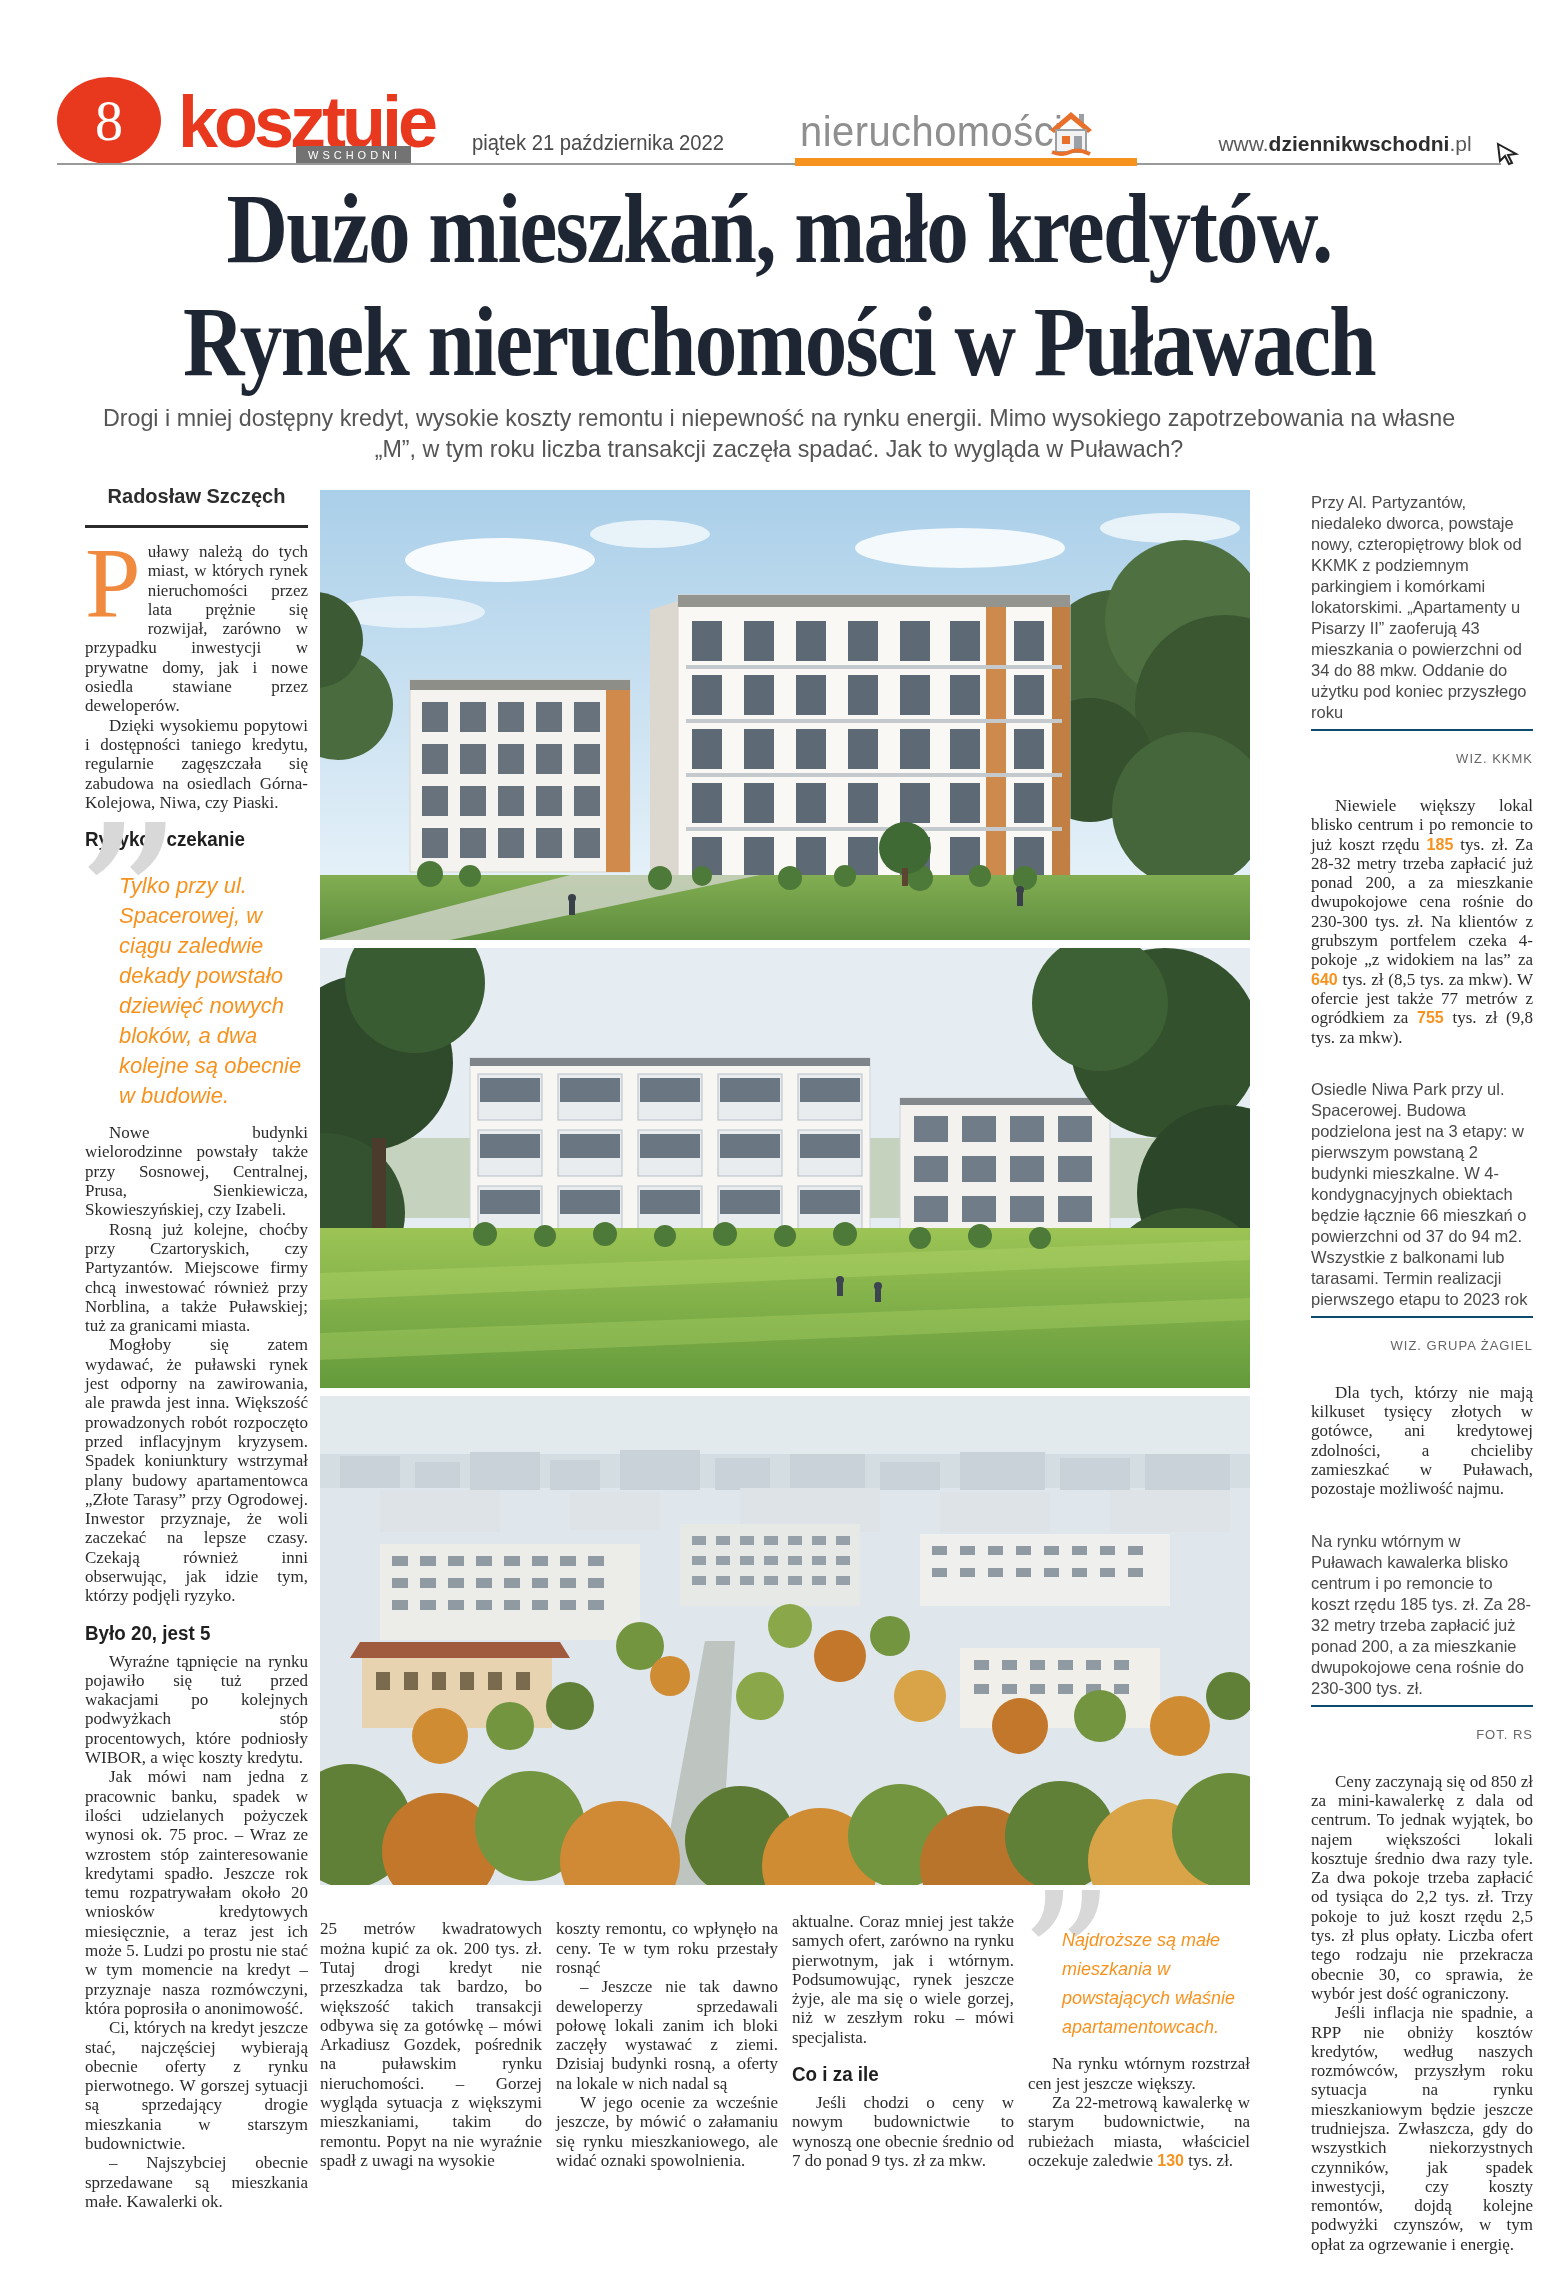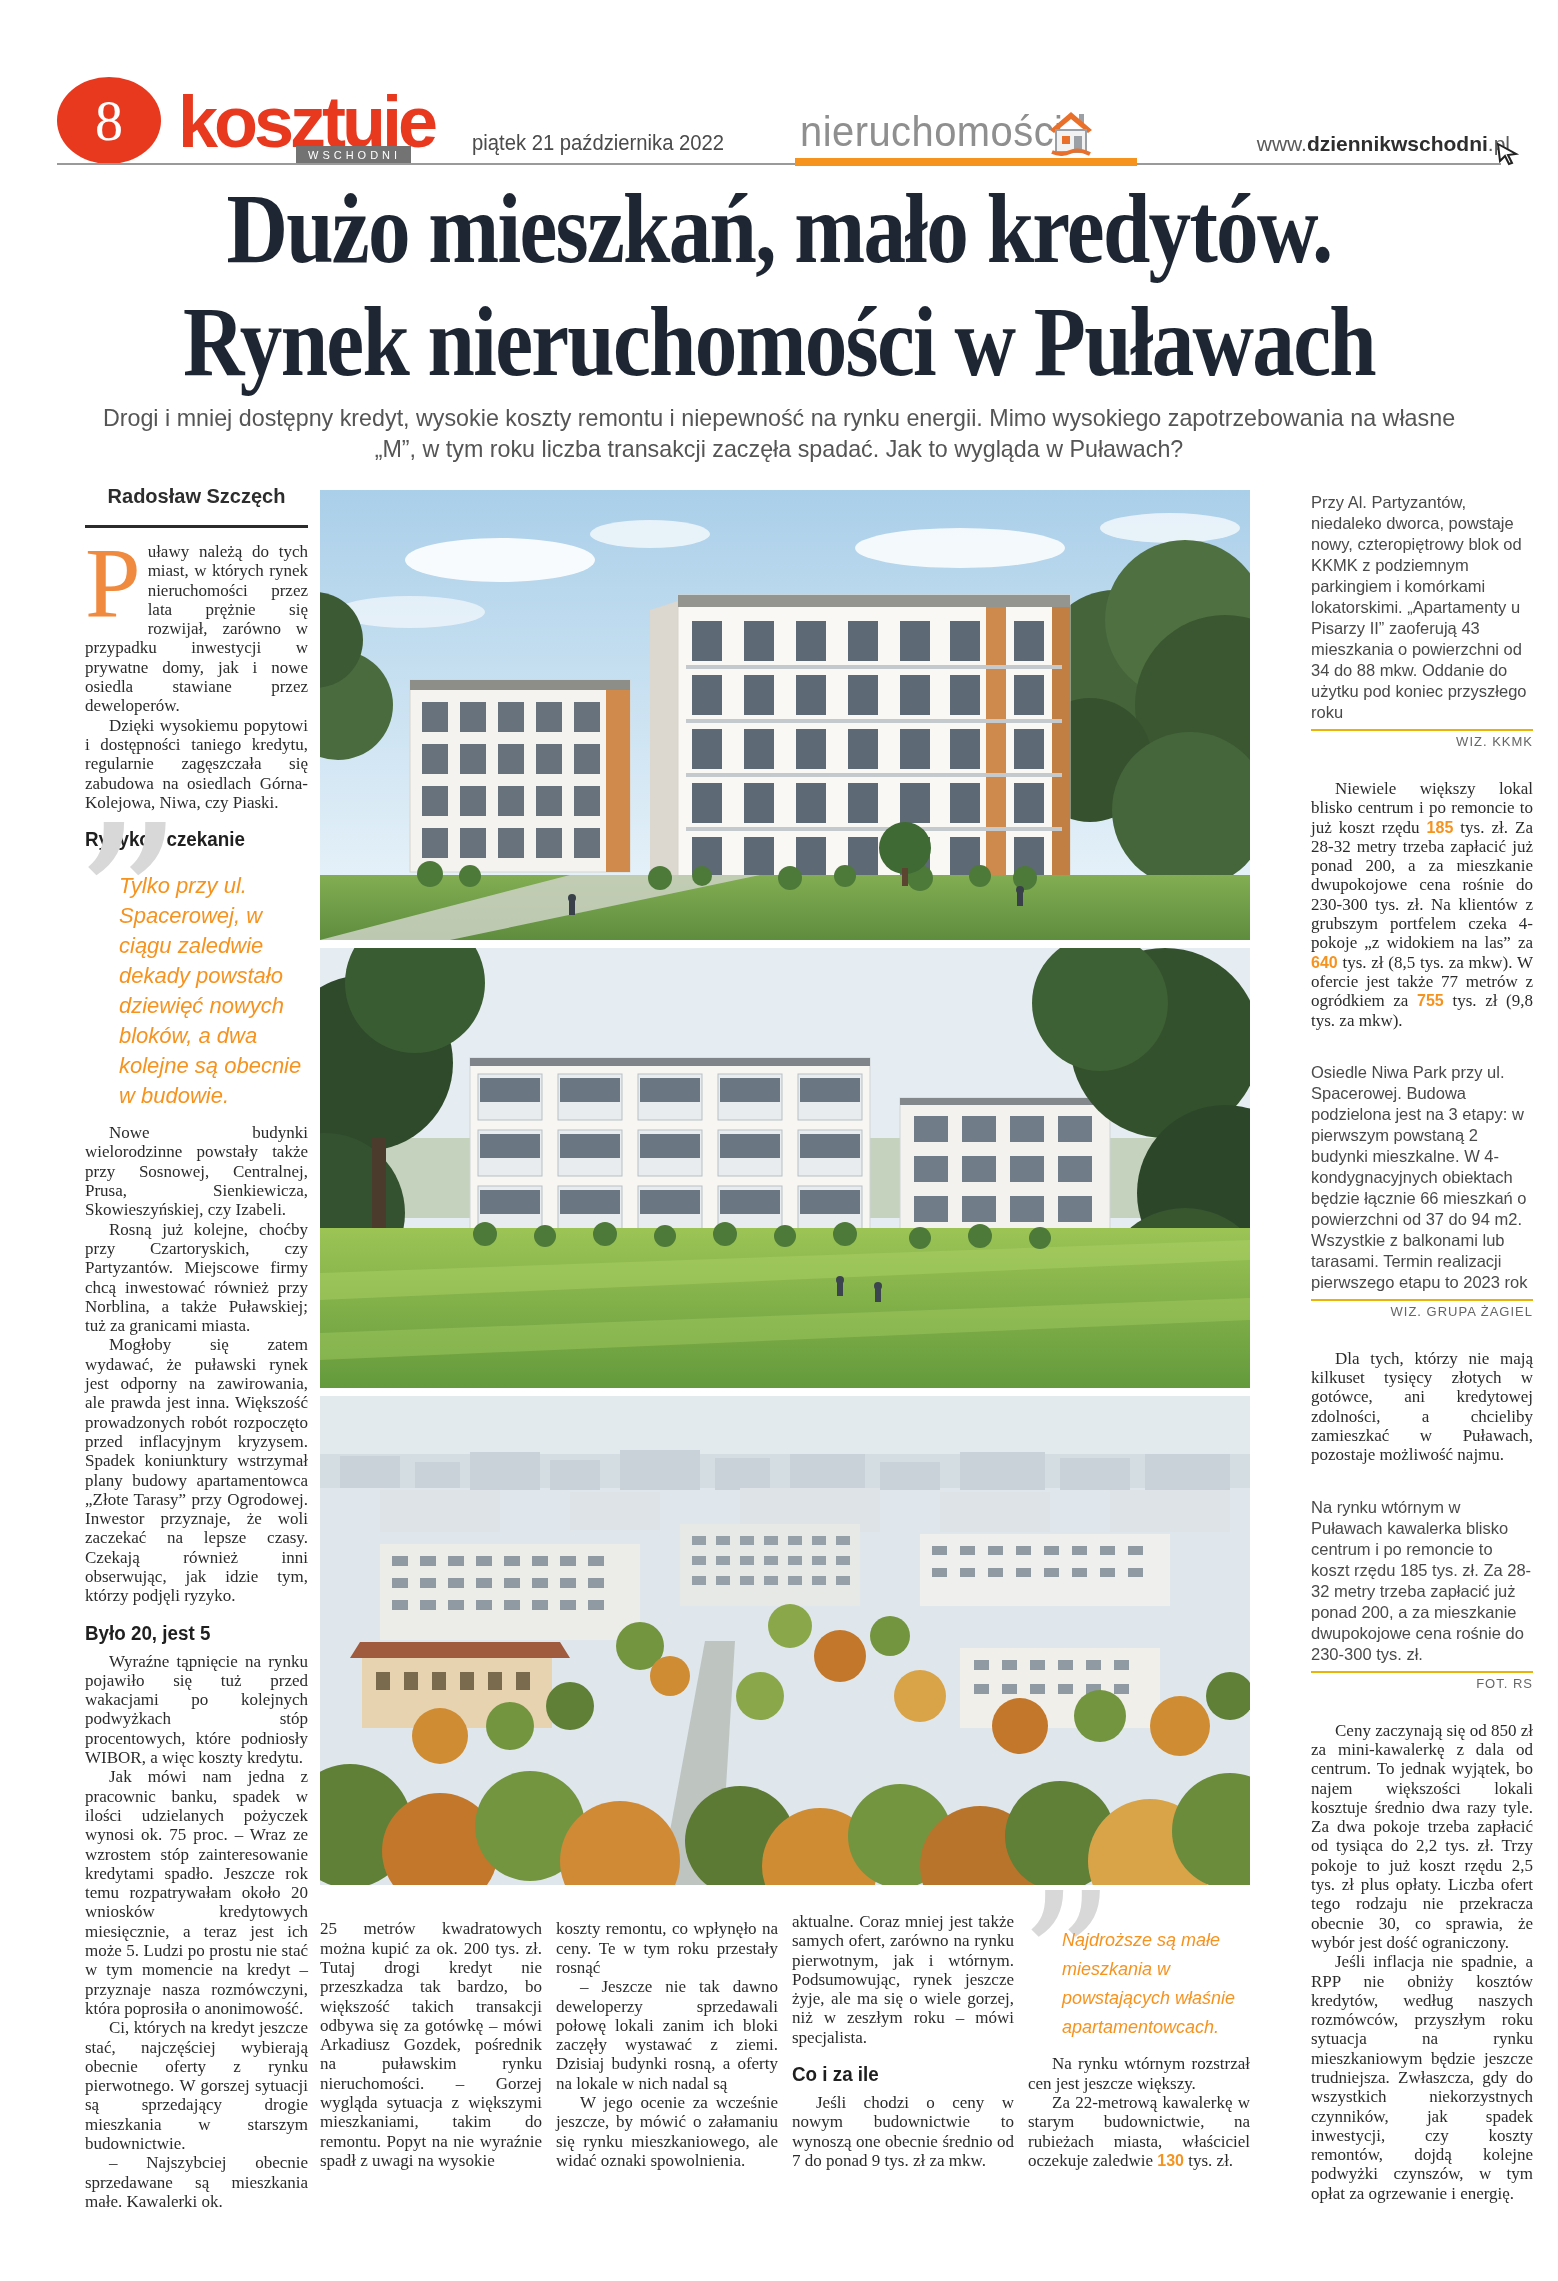--- a/index.html
+++ b/index.html
@@ -40,21 +40,21 @@
     transform:scaleX(.92);transform-origin:left;
   }
   .section-title{
     position:absolute;left:800px;top:108px;
     font-family:"Liberation Sans",sans-serif;font-weight:400;
     font-size:42px;color:#8f8f8f;letter-spacing:.5px;
     transform:scaleX(.95);transform-origin:left;
   }
   .house-icon{position:absolute;left:1048px;top:110px;}
   .header-site{
-    position:absolute;left:1180px;top:132px;width:330px;text-align:right;
+    position:absolute;left:1180px;top:132px;width:330px;text-align:center;
     font-family:"Liberation Sans",sans-serif;font-size:21px;color:#5a5a5a;
   }
   .header-site b{color:#2e2e2e;}
   .cursor-icon{position:absolute;left:1496px;top:142px;}
   .header-rule{
     position:absolute;left:57px;top:163px;width:1444px;height:2px;background:#9a9a9a;
   }
   .header-orange-bar{
     position:absolute;left:795px;top:158px;width:342px;height:8px;background:#f6921e;
   }
@@ -107,21 +107,21 @@
   .photo svg{display:block;}
   #photo1{top:490px;height:450px;}
   #photo2{top:948px;height:440px;}
   #photo3{top:1396px;height:489px;}
   
   .right-col{position:absolute;left:1311px;top:492px;width:222px;}
   .caption{
     font-family:"Liberation Sans",sans-serif;font-size:16.5px;line-height:21px;color:#4a4a4a;
   }
   .credit{
-    border-top:2px solid #eab308;margin-top:6px;padding-top:3px;margin-bottom:30px;
+    border-top:2px solid #0c4a6e;margin-top:6px;padding-top:20px;margin-bottom:30px;
     text-align:right;font-family:"Liberation Sans",sans-serif;font-size:13px;
     letter-spacing:1px;color:#666;
   }
   .right-col .body-text{margin-bottom:32px;}
   .num-orange{color:#f6921e;font-weight:700;font-family:"Liberation Sans",sans-serif;font-size:16px;}
   
   .bottom-cols{
     position:absolute;left:320px;top:1912px;width:932px;
     display:flex;gap:14px;align-items:flex-end;
   }

